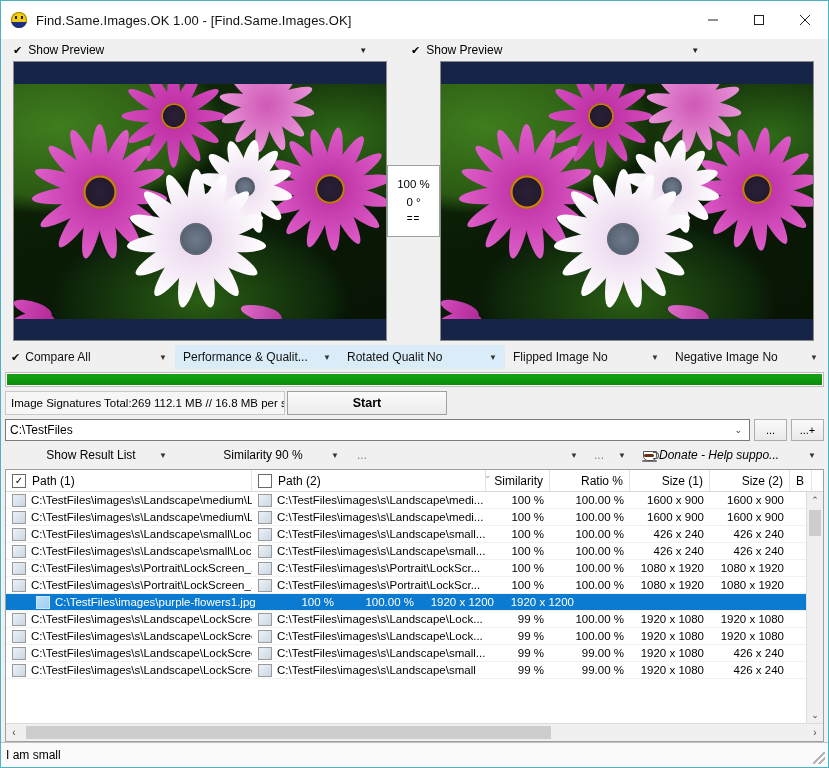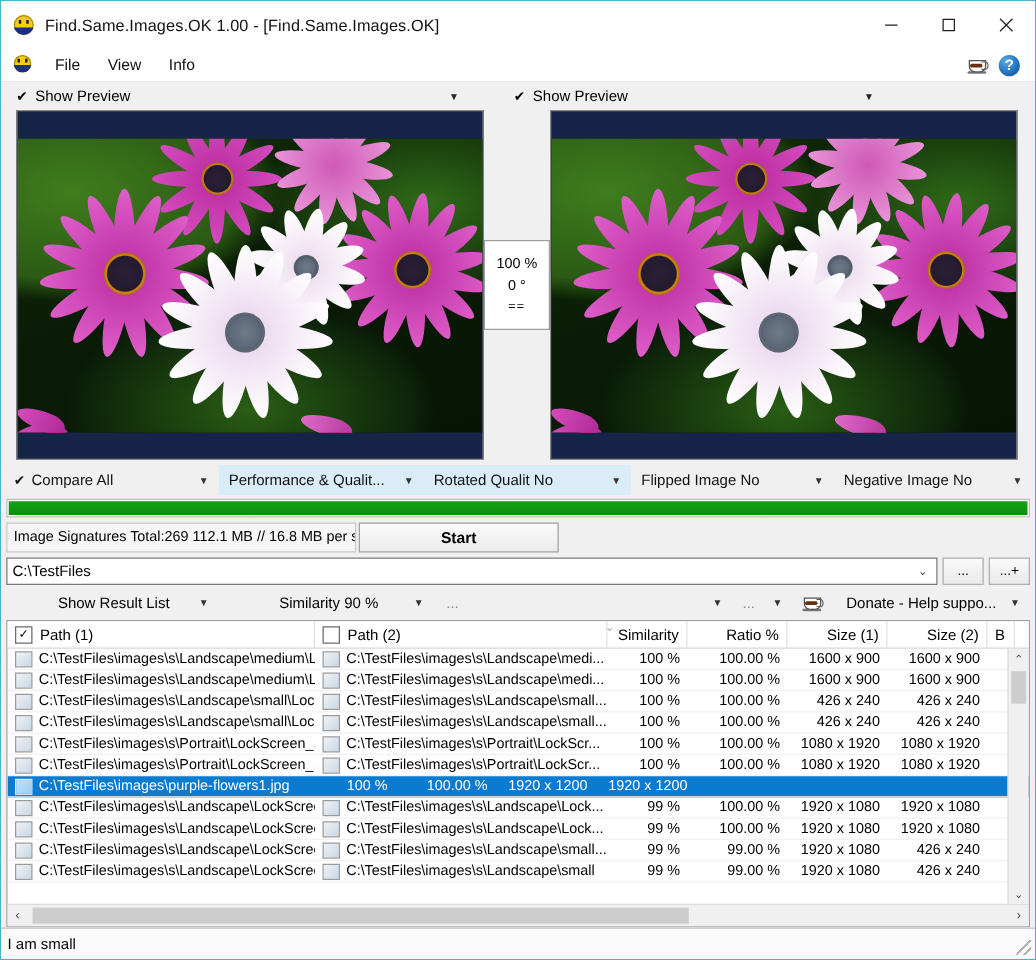--- a/index.html
+++ b/index.html
@@ -393,21 +393,21 @@
     white-space: nowrap;
   }
   .filter-btn .caret { margin-left: auto; padding-left: 10px; font-size: 8px; color: #333; }
   .fb1 { width: 172px; justify-content: center; position: relative; }
   .fb1 .caret { position: absolute; right: 10px; }
   .fb2 { width: 172px; justify-content: center; position: relative; }
   .fb2 .caret { position: absolute; right: 10px; }
   .fb3 { flex: 1 1 auto; justify-content: flex-end; color: #888; }
   .fb4 { width: 48px; justify-content: flex-end; color: #888; }
   .fb5 { width: 190px; }
-  .fb5 .dlabel { margin-left: 18px; }
+  .fb5 .dlabel { margin-left: 0; font-style: italic; }
 
   
   .table-wrap {
     flex: 1 1 auto;
     margin: 2px 4px 0 4px;
     border: 1px solid #a0a0a0;
     background: #fff;
     display: flex;
     flex-direction: column;
     overflow: hidden;
@@ -465,21 +465,21 @@
     position: relative;
   }
   .trow {
     display: flex;
     height: 17px;
     align-items: center;
     font-size: 11.5px;
     border-bottom: 1px solid #f1f1f1;
     box-sizing: border-box;
   }
-  .trow.sel { background: #0a7bd1; color: #fff; }
+  .trow.sel { background: #0a7bd1; color: #fff; padding-left: 24px; }
   .td {
     box-sizing: border-box;
     height: 17px;
     display: flex;
     align-items: center;
     padding: 0 6px;
     overflow: hidden;
     white-space: nowrap;
     text-overflow: ellipsis;
   }
@@ -596,40 +596,20 @@
       </div>
       <div class="win-btn">
         <svg width="12" height="12" viewBox="0 0 12 12">
             <line x1="1" y1="1" x2="11" y2="11" stroke="#222" stroke-width="1"></line>
             <line x1="11" y1="1" x2="1" y2="11" stroke="#222" stroke-width="1"></line>
           </svg>
       </div>
     </div>
   </div>
 
-  <div class="menubar">
-    <div class="menu-icon title-icon" style="margin-left:10px;margin-right:6px;">
-      <div class="smiley" style="width:14px;height:14px;">
-          <span class="eye l" style="top:3px;left:3px;"></span>
-          <span class="eye r" style="top:3px;left:9px;"></span>
-        </div>
-    </div>
-    <div class="menu-item">File</div>
-    <div class="menu-item">View</div>
-    <div class="menu-item">Info</div>
-    <div class="menu-right">
-      <div class="coffee-cup">
-        <div class="saucer"></div>
-          <div class="cup"></div>
-          <div class="brew"></div>
-          <div class="handle"></div>
-      </div>
-      <div class="help-ball">?</div>
-    </div>
-  </div>
 
   <div class="content">
 
     <div class="preview-headers">
       <div class="preview-head" style="width:387px;">
         <span class="check">✔</span>
         <span class="lbl">Show Preview</span>
         <span class="arrow">▼</span>
       </div>
       <div class="preview-head" style="width:442px;padding-left:24px;">

